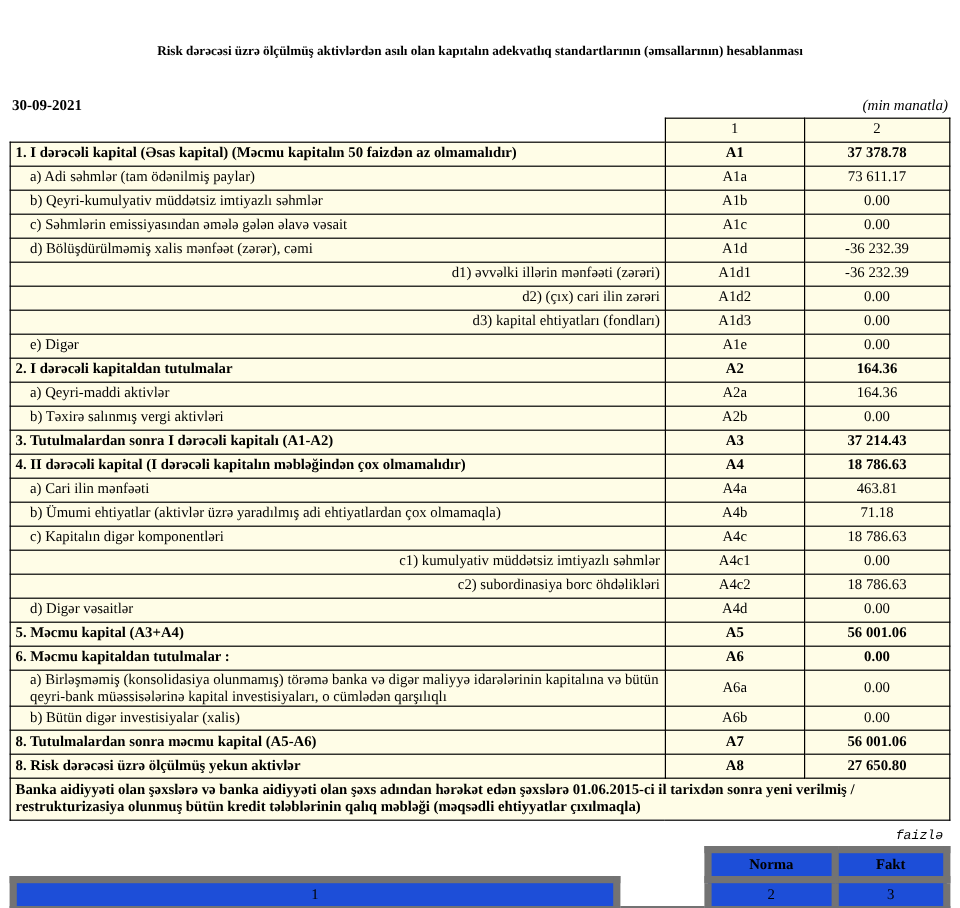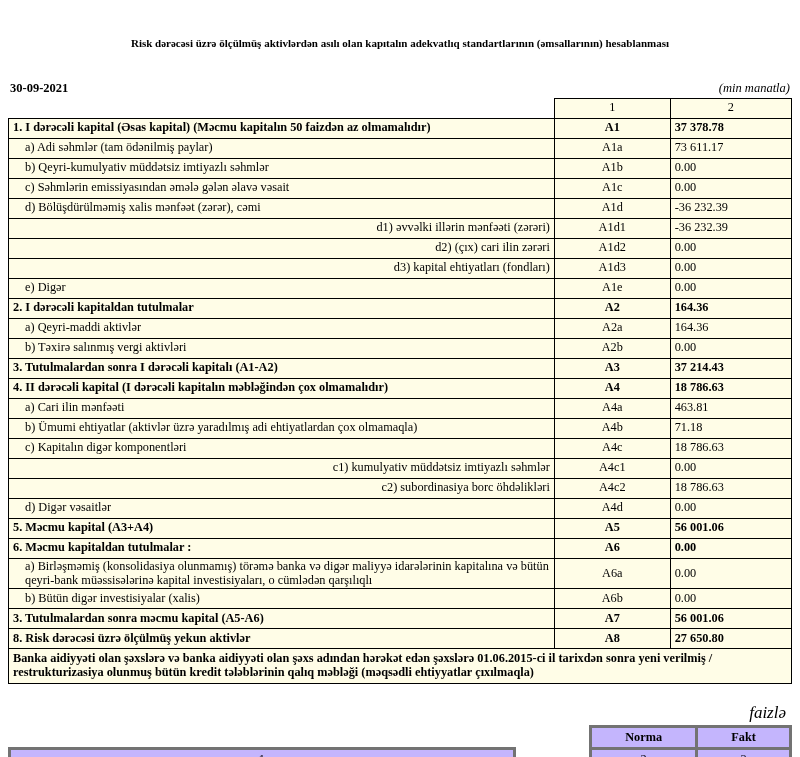--- a/index.html
+++ b/index.html
@@ -52,51 +52,52 @@
     border: 1px solid #000000;
     background: #fffde7;
     font-size: 12.3px;
     padding: 1px 4px;
     vertical-align: middle;
     height: 17px;
     line-height: 1.12;
   }
   .col-label { width: 495px; }
   .col-code  { width: 105px; text-align: center; }
-  .col-val   { width: 110px; text-align: left; margin-top: 48px; }
+  .col-val   { width: 110px; text-align: center; margin-top: 48px; }
 
   .hdr td {
     text-align: center;
     font-size: 12.3px;
   }
   .bold { font-weight: bold; }
   .indent1 { padding-left: 16px !important; }
   .indent2 { padding-left: 30px !important; text-align: right; }
   .tall { height: 46px; }
   .wrap { white-space: normal; line-height: 1.25; }
   .span-note {
     font-weight: bold;
     line-height: 1.3;
     padding: 3px 4px !important;
   }
   .faizle {
     text-align: right;
     font-style: italic;
-    font-size: 17px;
-    margin: 19px 6px 2px 0;
+    font-size: 11px;
+    margin: 7px 6px 2px 0;
+    font-family: Liberation Mono, monospace;
   }
   table.bottom {
     border-collapse: collapse;
     width: 784px;
     margin: 0 auto;
     table-layout: fixed;
   }
   table.bottom td {
-    border: 3px solid #737373;
-    background: #c4b5fd;
+    border: 6px solid #737373;
+    background: #1d4ed8;
     font-size: 12.3px;
     padding: 1px 4px;
     height: 17px;
     vertical-align: middle;
   }
   .b-label { width: 495px; font-weight: bold; margin-left: 21px; }
   .b-code  { width: 75px; text-align: left; font-weight: bold; }
   .b-norma { width: 104px; text-align: right; }
   .b-fakt  { width: 92px; text-align: right; }
   .b-hdr td { text-align: center; font-weight: bold; }
@@ -241,21 +242,21 @@
           <td class="col-label indent1 tall wrap">a)   Birləşməmiş (konsolidasiya olunmamış) törəmə banka və digər maliyyə idarələrinin kapitalına və bütün qeyri-bank müəssisələrinə kapital investisiyaları, o cümlədən qarşılıqlı</td>
           <td class="col-code tall">A6a</td>
           <td class="col-val tall">0.00</td>
         </tr>
         <tr>
           <td class="col-label indent1">b) Bütün digər investisiyalar (xalis)</td>
           <td class="col-code">A6b</td>
           <td class="col-val">0.00</td>
         </tr>
         <tr>
-          <td class="col-label bold">3. Tutulmalardan  sonra məcmu kapital (A5-A6)</td>
+          <td class="col-label bold">8. Tutulmalardan  sonra məcmu kapital (A5-A6)</td>
           <td class="col-code bold">A7</td>
           <td class="col-val bold">56 001.06</td>
         </tr>
         <tr>
           <td class="col-label bold">8. Risk dərəcəsi üzrə ölçülmüş yekun aktivlər</td>
           <td class="col-code bold">A8</td>
           <td class="col-val bold">27 650.80</td>
         </tr>
         <tr>
           <td colspan="3" class="span-note wrap">Banka aidiyyəti olan şəxslərə və banka aidiyyəti olan şəxs adından hərəkət edən şəxslərə 01.06.2015-ci il tarixdən sonra yeni verilmiş / restrukturizasiya olunmuş bütün kredit tələblərinin qalıq məbləği (məqsədli ehtiyyatlar çıxılmaqla)</td>

